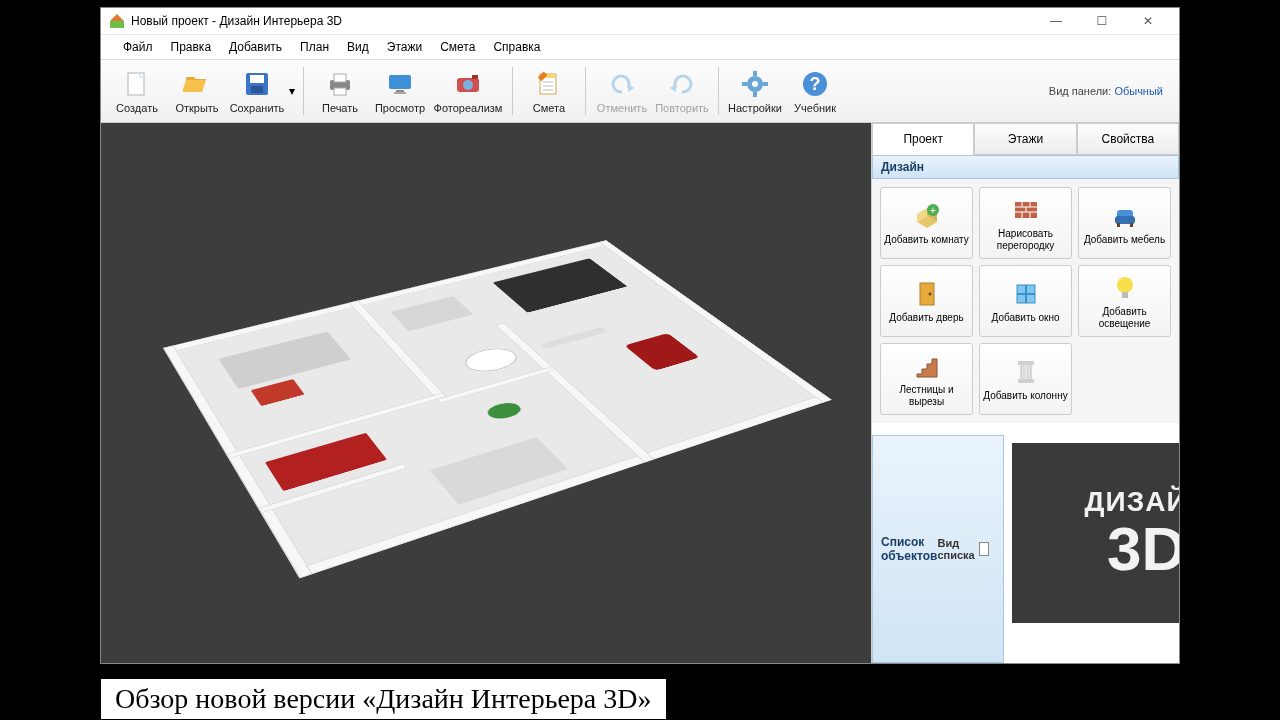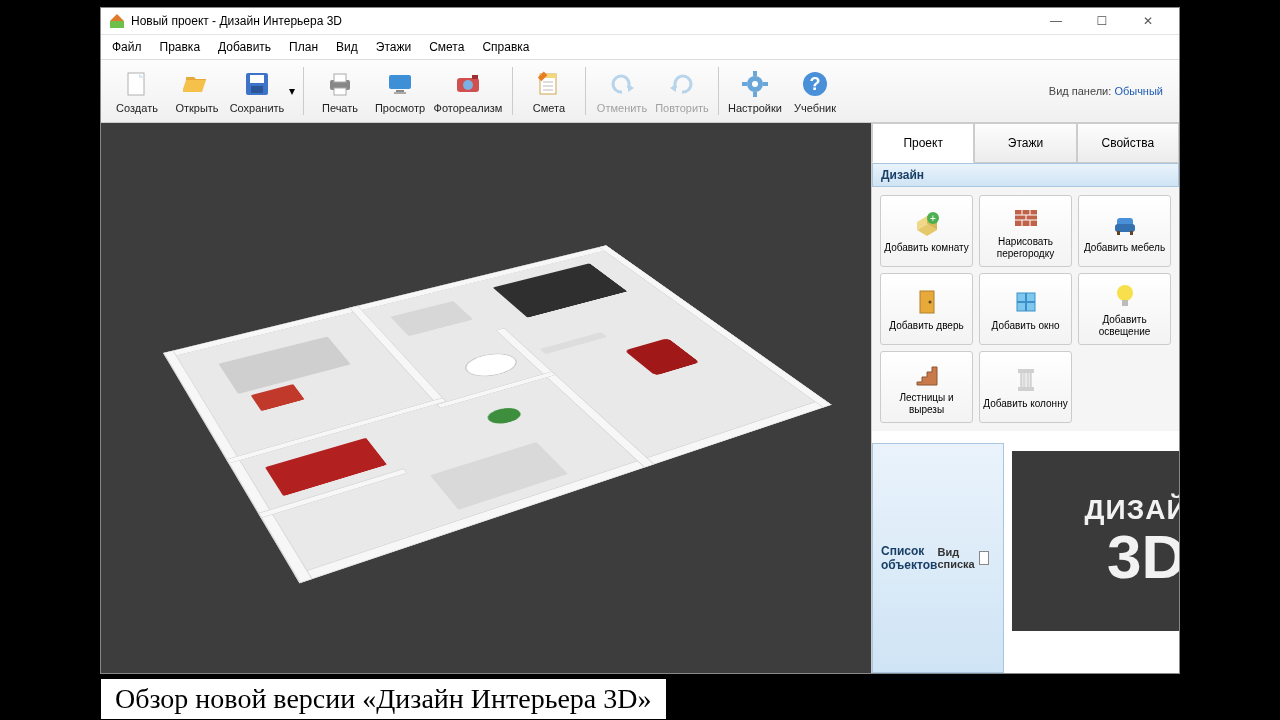--- a/index.html
+++ b/index.html
@@ -7,21 +7,21 @@
   font-family: "Segoe UI", Tahoma, sans-serif;
   font-size: 12px;
   background: #000;
   width: 1280px;
   height: 720px;
   overflow: hidden;
   display: flex;
   flex-direction: column;
 }
 .letterbox-top, .letterbox-bottom { background:#000; height:7px; width:100%; }
-.letterbox-bottom { height:46px; position:relative; }
+.letterbox-bottom { height:56px; position:relative; }
 .letterbox-left, .letterbox-right { background:#000; width:100px; }
 .mainrow { display:flex; flex:1; }
 .window {
   background:#fff;
   flex:1;
   display:flex;
   flex-direction:column;
   border:1px solid #888;
 }
 .title-bar {
@@ -33,21 +33,21 @@
   border-bottom:1px solid #e5e5e5;
 }
 .title-bar .app-icon { width:16px; height:16px; margin-right:6px; }
 .title-text { flex:1; font-size:12px; color:#000; }
 .win-controls { display:flex; gap:0; }
 .win-btn { width:46px; height:30px; display:flex; align-items:center; justify-content:center; color:#555; }
 .menu-bar {
   height:24px;
   display:flex;
   align-items:center;
-  padding:0 3px;
+  padding:0 14px;
   gap:2px;
   background:#fff;
 }
 .menu-item { padding:3px 8px; font-size:12px; color:#000; cursor:default; }
 .toolbar {
   background: linear-gradient(#fdfdfd,#f0f0f0);
   border-top:1px solid #ddd;
   border-bottom:1px solid #ccc;
   height:64px;
   display:flex;
@@ -92,21 +92,21 @@
 }
 .right-panel {
   width:308px;
   background:#fff;
   border-left:1px solid #ccc;
   display:flex;
   flex-direction:column;
 }
 .tabs {
   display:flex;
-  height:40px;
+  height:32px;
 }
 .tab {
   flex:1;
   border:1px solid #ccc;
   background:linear-gradient(#fdfdfd,#ececec);
   display:flex;
   align-items:center;
   justify-content:center;
   font-size:12px;
   cursor:pointer;

